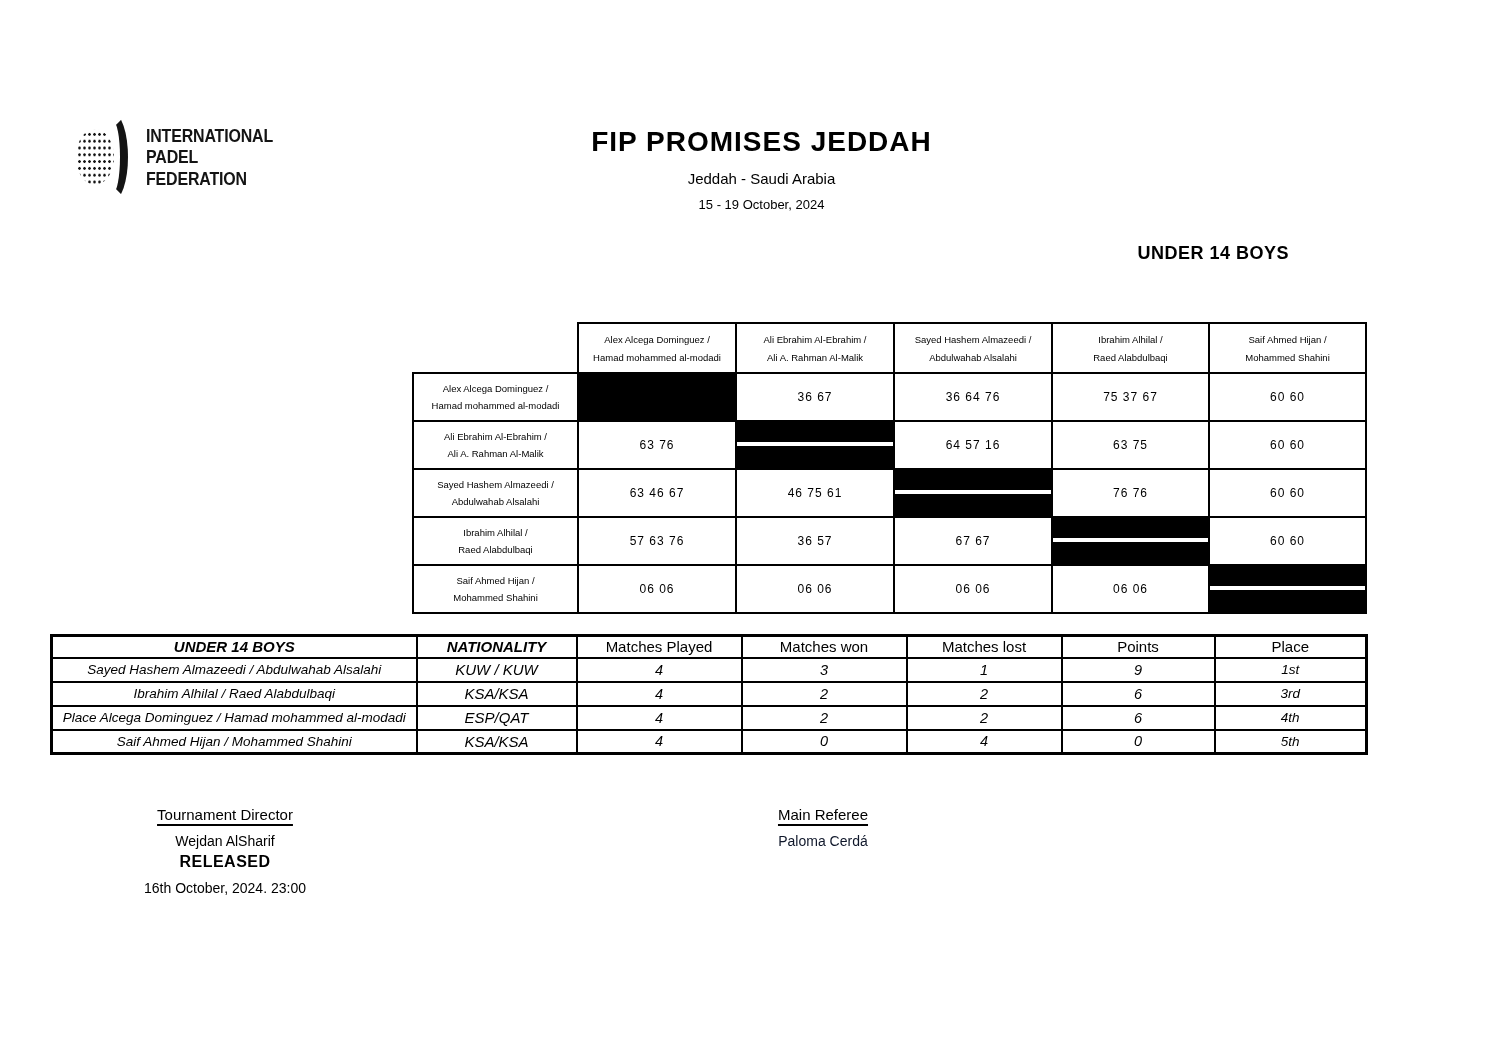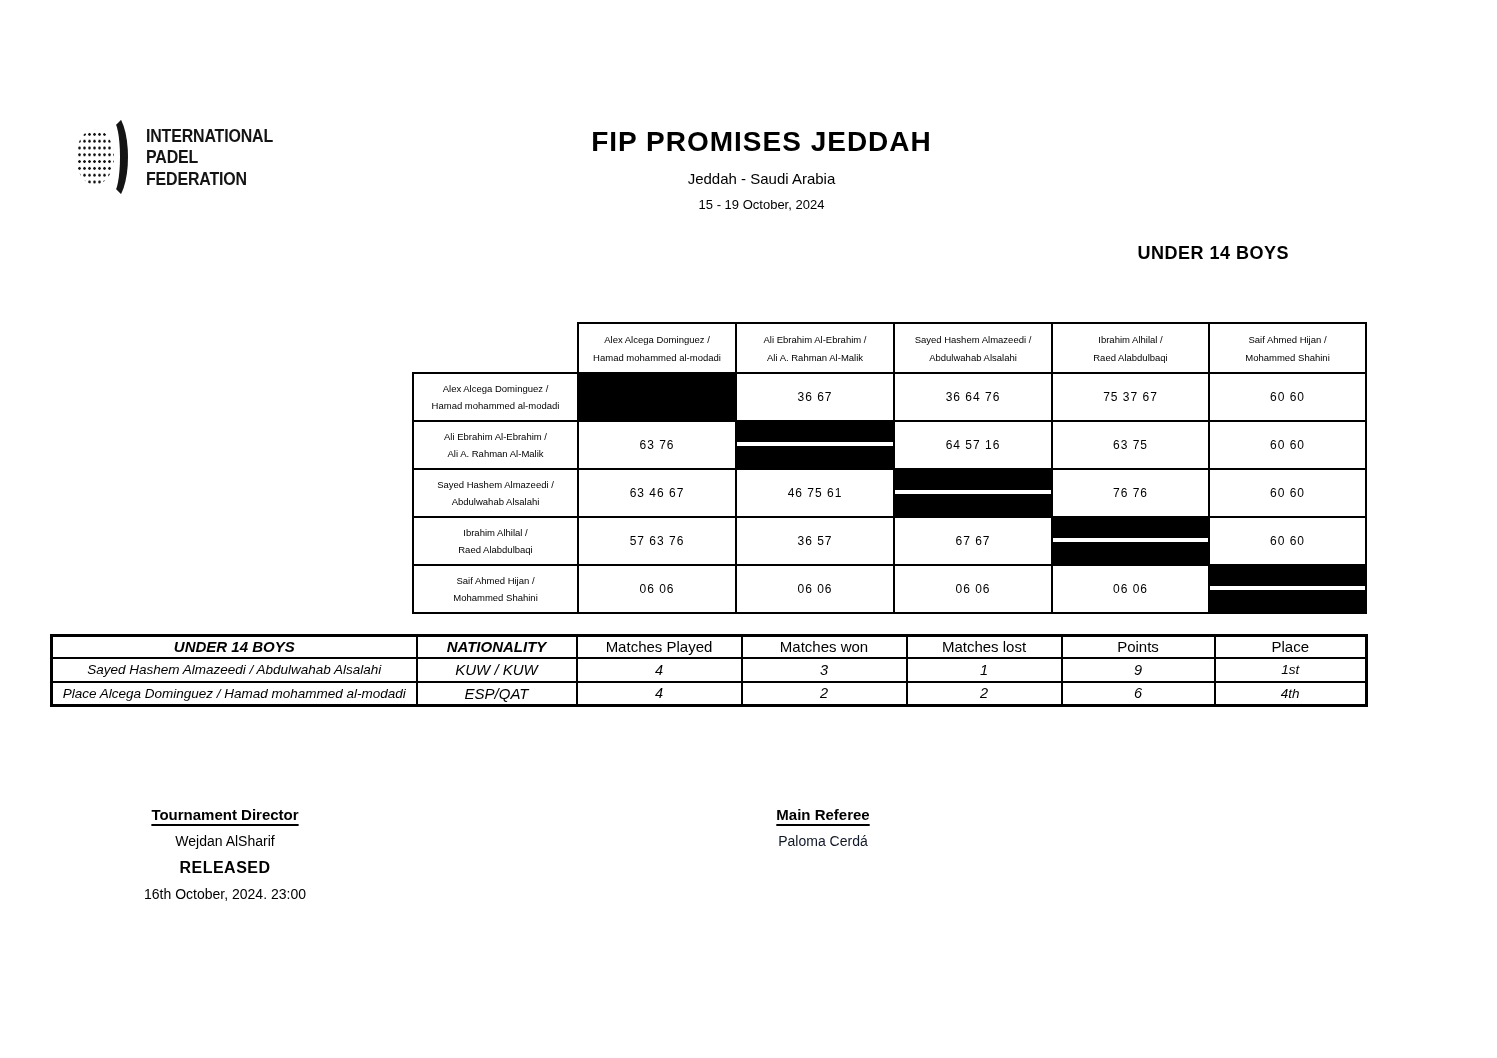--- a/index.html
+++ b/index.html
@@ -69,26 +69,26 @@
   .standings tr.shead td.ital { font-weight: 700; font-style: italic; }
   .standings tr.srow td { height: 24px; font-size: 13.5px; font-style: italic; }
   .standings tr.srow td.natl { font-size: 15px; }
   .standings tr.srow td.num { font-size: 14.5px; }
 
   
   .f-block { position: absolute; width: 300px; text-align: center; }
   .f-left { left: 75px; top: 806px; }
   .f-right { left: 673px; top: 806px; }
   .f-label {
-    font-size: 15px; font-weight: 700;
+    font-size: 15px; font-weight: 400;
     text-decoration: underline; text-decoration-thickness: 2px; text-underline-offset: 4px;
   }
   .f-name { margin-top: 10px; font-size: 14px; }
   .f-name.ref { color: #0f172a; }
-  .f-released { margin-top: 10px; font-size: 16px; font-weight: 700; letter-spacing: 0.5px; }
+  .f-released { margin-top: 4px; font-size: 16px; font-weight: 700; letter-spacing: 0.5px; }
   .f-date { margin-top: 9px; font-size: 14px; }
 </style>
 </head>
 <body>
 
 <div class="logo">
   <div class="logo-icon">
     <div class="logo-ball"></div>
     <div class="logo-curve"></div>
   </div>
@@ -246,27 +246,45 @@
   <tr class="srow">
     <td>Sayed Hashem Almazeedi /  Abdulwahab Alsalahi</td>
     <td class="natl">KUW / KUW</td>
     <td class="num">4</td>
     <td class="num">3</td>
     <td class="num">1</td>
     <td class="num">9</td>
     <td>1st</td>
   </tr>
   <tr class="srow">
+    <td>Ibrahim Alhilal / Raed  Alabdulbaqi</td>
+    <td class="natl">KSA/KSA</td>
+    <td class="num">4</td>
+    <td class="num">2</td>
+    <td class="num">2</td>
+    <td class="num">6</td>
+    <td>3rd</td>
+  </tr>
+  <tr class="srow">
     <td>Place Alcega Dominguez / Hamad mohammed al-modadi</td>
     <td class="natl">ESP/QAT</td>
     <td class="num">4</td>
     <td class="num">2</td>
     <td class="num">2</td>
     <td class="num">6</td>
     <td>4th</td>
+  </tr>
+  <tr class="srow">
+    <td>Saif Ahmed Hijan / Mohammed Shahini</td>
+    <td class="natl">KSA/KSA</td>
+    <td class="num">4</td>
+    <td class="num">0</td>
+    <td class="num">4</td>
+    <td class="num">0</td>
+    <td>5th</td>
   </tr>
 </tbody>
   </table>
 
 <div class="f-block f-left">
   <div class="f-label">Tournament Director</div>
   <div class="f-name">Wejdan AlSharif</div>
   <div class="f-released">RELEASED</div>
   <div class="f-date">16th October, 2024. 23:00</div>
 </div>

